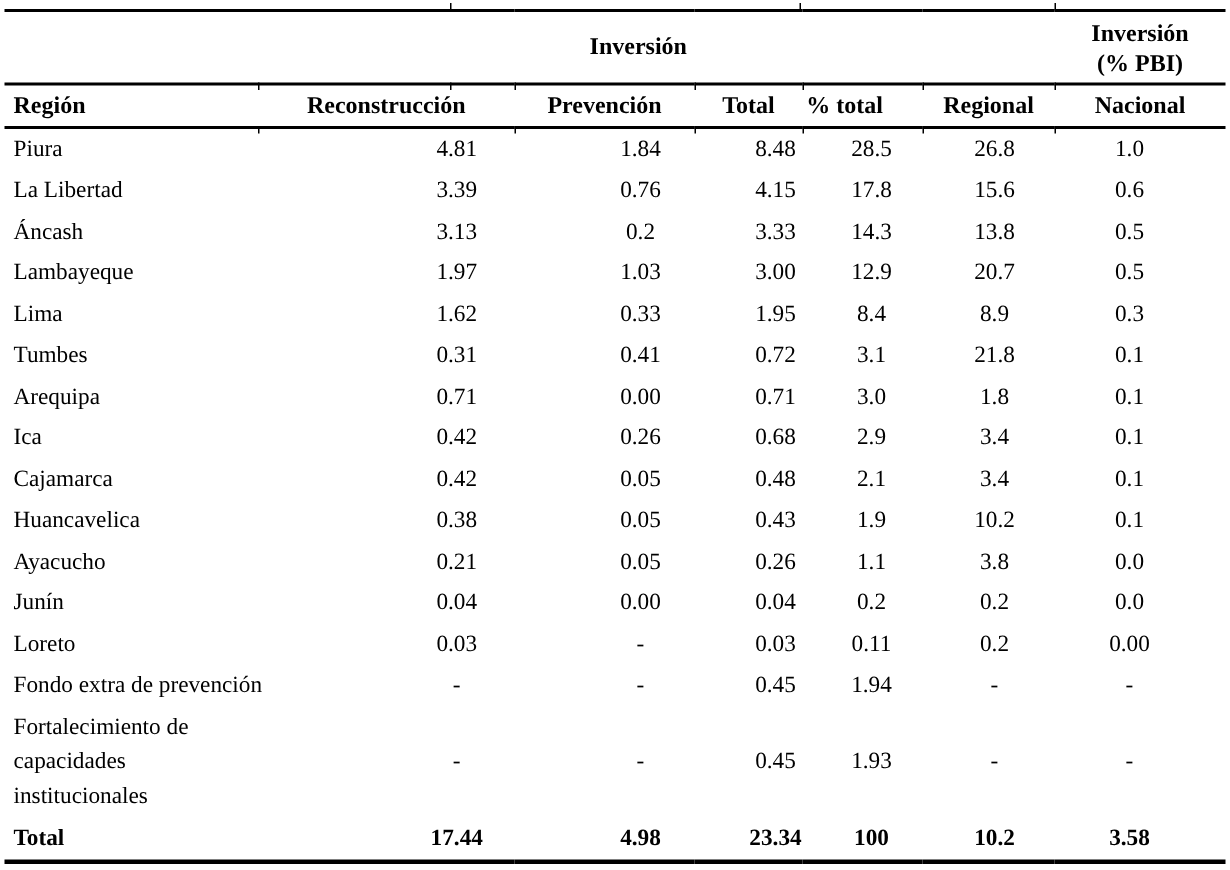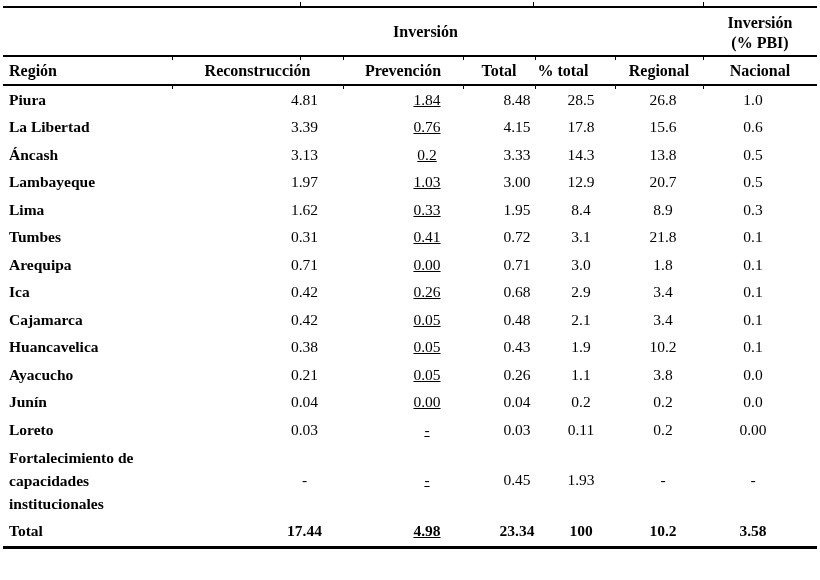--- a/index.html
+++ b/index.html
@@ -50,25 +50,24 @@
     height: 27.5px;
     text-align: center;
     vertical-align: middle;
     padding: 0;
     line-height: 1.15;
   }
   tbody td.c0 {
     text-align: left;
     padding-left: 6px;
     white-space: nowrap;
-    font-weight: bold;
   }
   
   tbody td.c1 { padding-left: 94px; }
-  tbody td.c2 { padding-left: 48px; text-decoration: underline; }
+  tbody td.c2 { padding-left: 48px; }
   tbody td.c3 { padding-left: 36px; }
   tbody td.c4 { padding-left: 12px; }
   tbody td.c5 { padding-left: 8px; margin-top: 20px; }
   tbody td.c6 { padding-right: 14px; margin-top: 32px; }
 
   tr.multiline-row td { height: auto; padding-top: 2px; padding-bottom: 2px; }
   tr.multiline-row td.c0 { white-space: normal; line-height: 23px; padding-right: 10px; margin-top: 32px; }
   tr.bold-row td { font-weight: bold; height: 29px; }
 
   .tick {
@@ -225,20 +224,29 @@
         </tr>
         <tr>
           <td class="c0">Loreto</td>
           <td class="c1">0.03</td>
           <td class="c2">-</td>
           <td class="c3">0.03</td>
           <td class="c4">0.11</td>
           <td class="c5">0.2</td>
           <td class="c6">0.00</td>
         </tr>
+        <tr>
+          <td class="c0">Fondo extra de prevención</td>
+          <td class="c1">-</td>
+          <td class="c2">-</td>
+          <td class="c3">0.45</td>
+          <td class="c4">1.94</td>
+          <td class="c5">-</td>
+          <td class="c6">-</td>
+        </tr>
         <tr class="multiline-row">
           <td class="c0">Fortalecimiento de capacidades institucionales</td>
           <td class="c1">-</td>
           <td class="c2">-</td>
           <td class="c3">0.45</td>
           <td class="c4">1.93</td>
           <td class="c5">-</td>
           <td class="c6">-</td>
         </tr>
         <tr class="bold-row">

